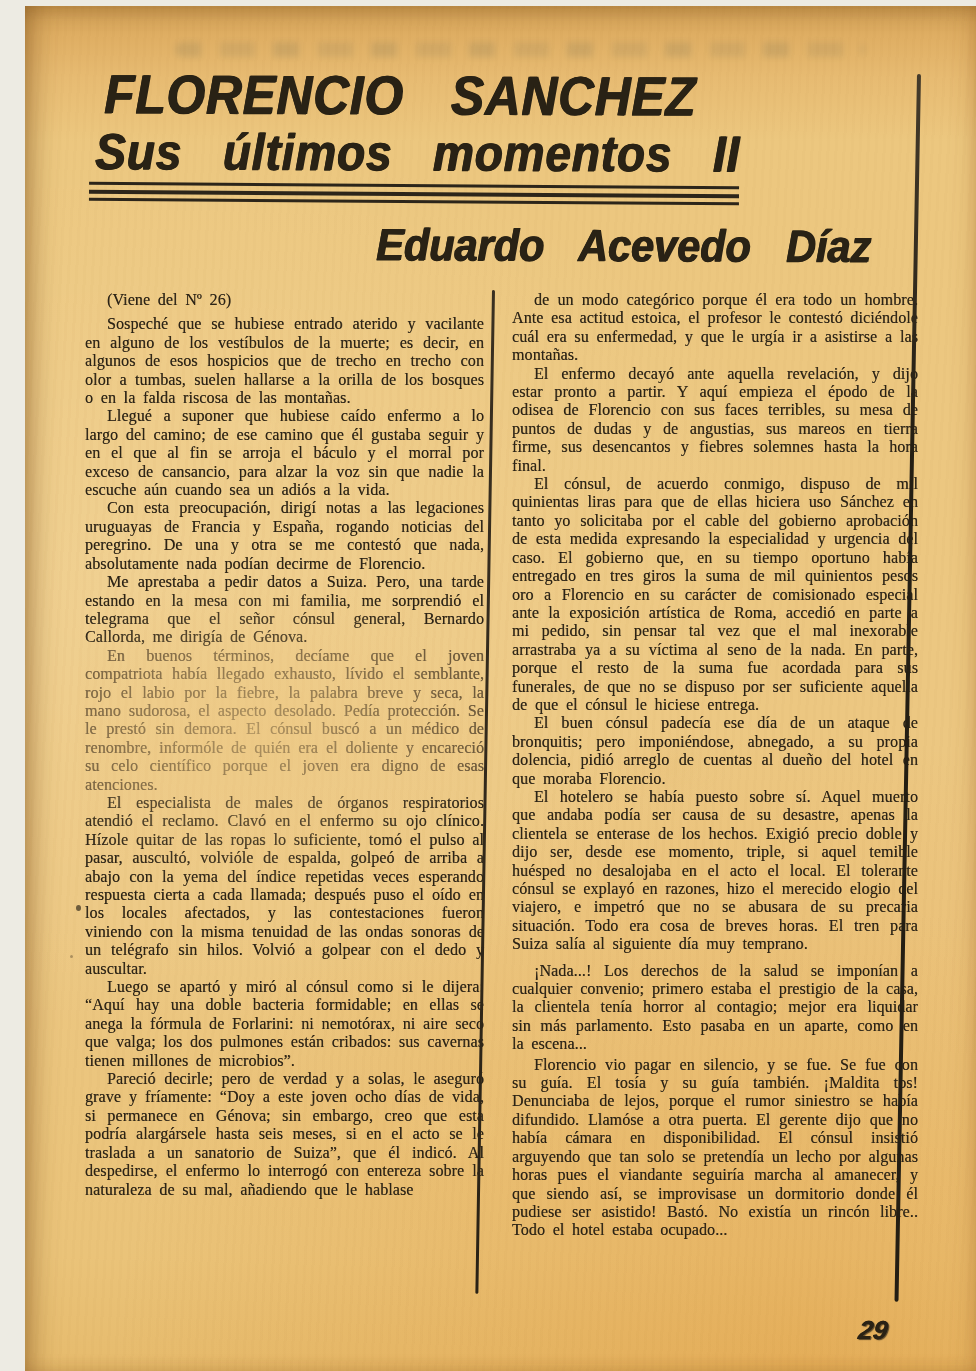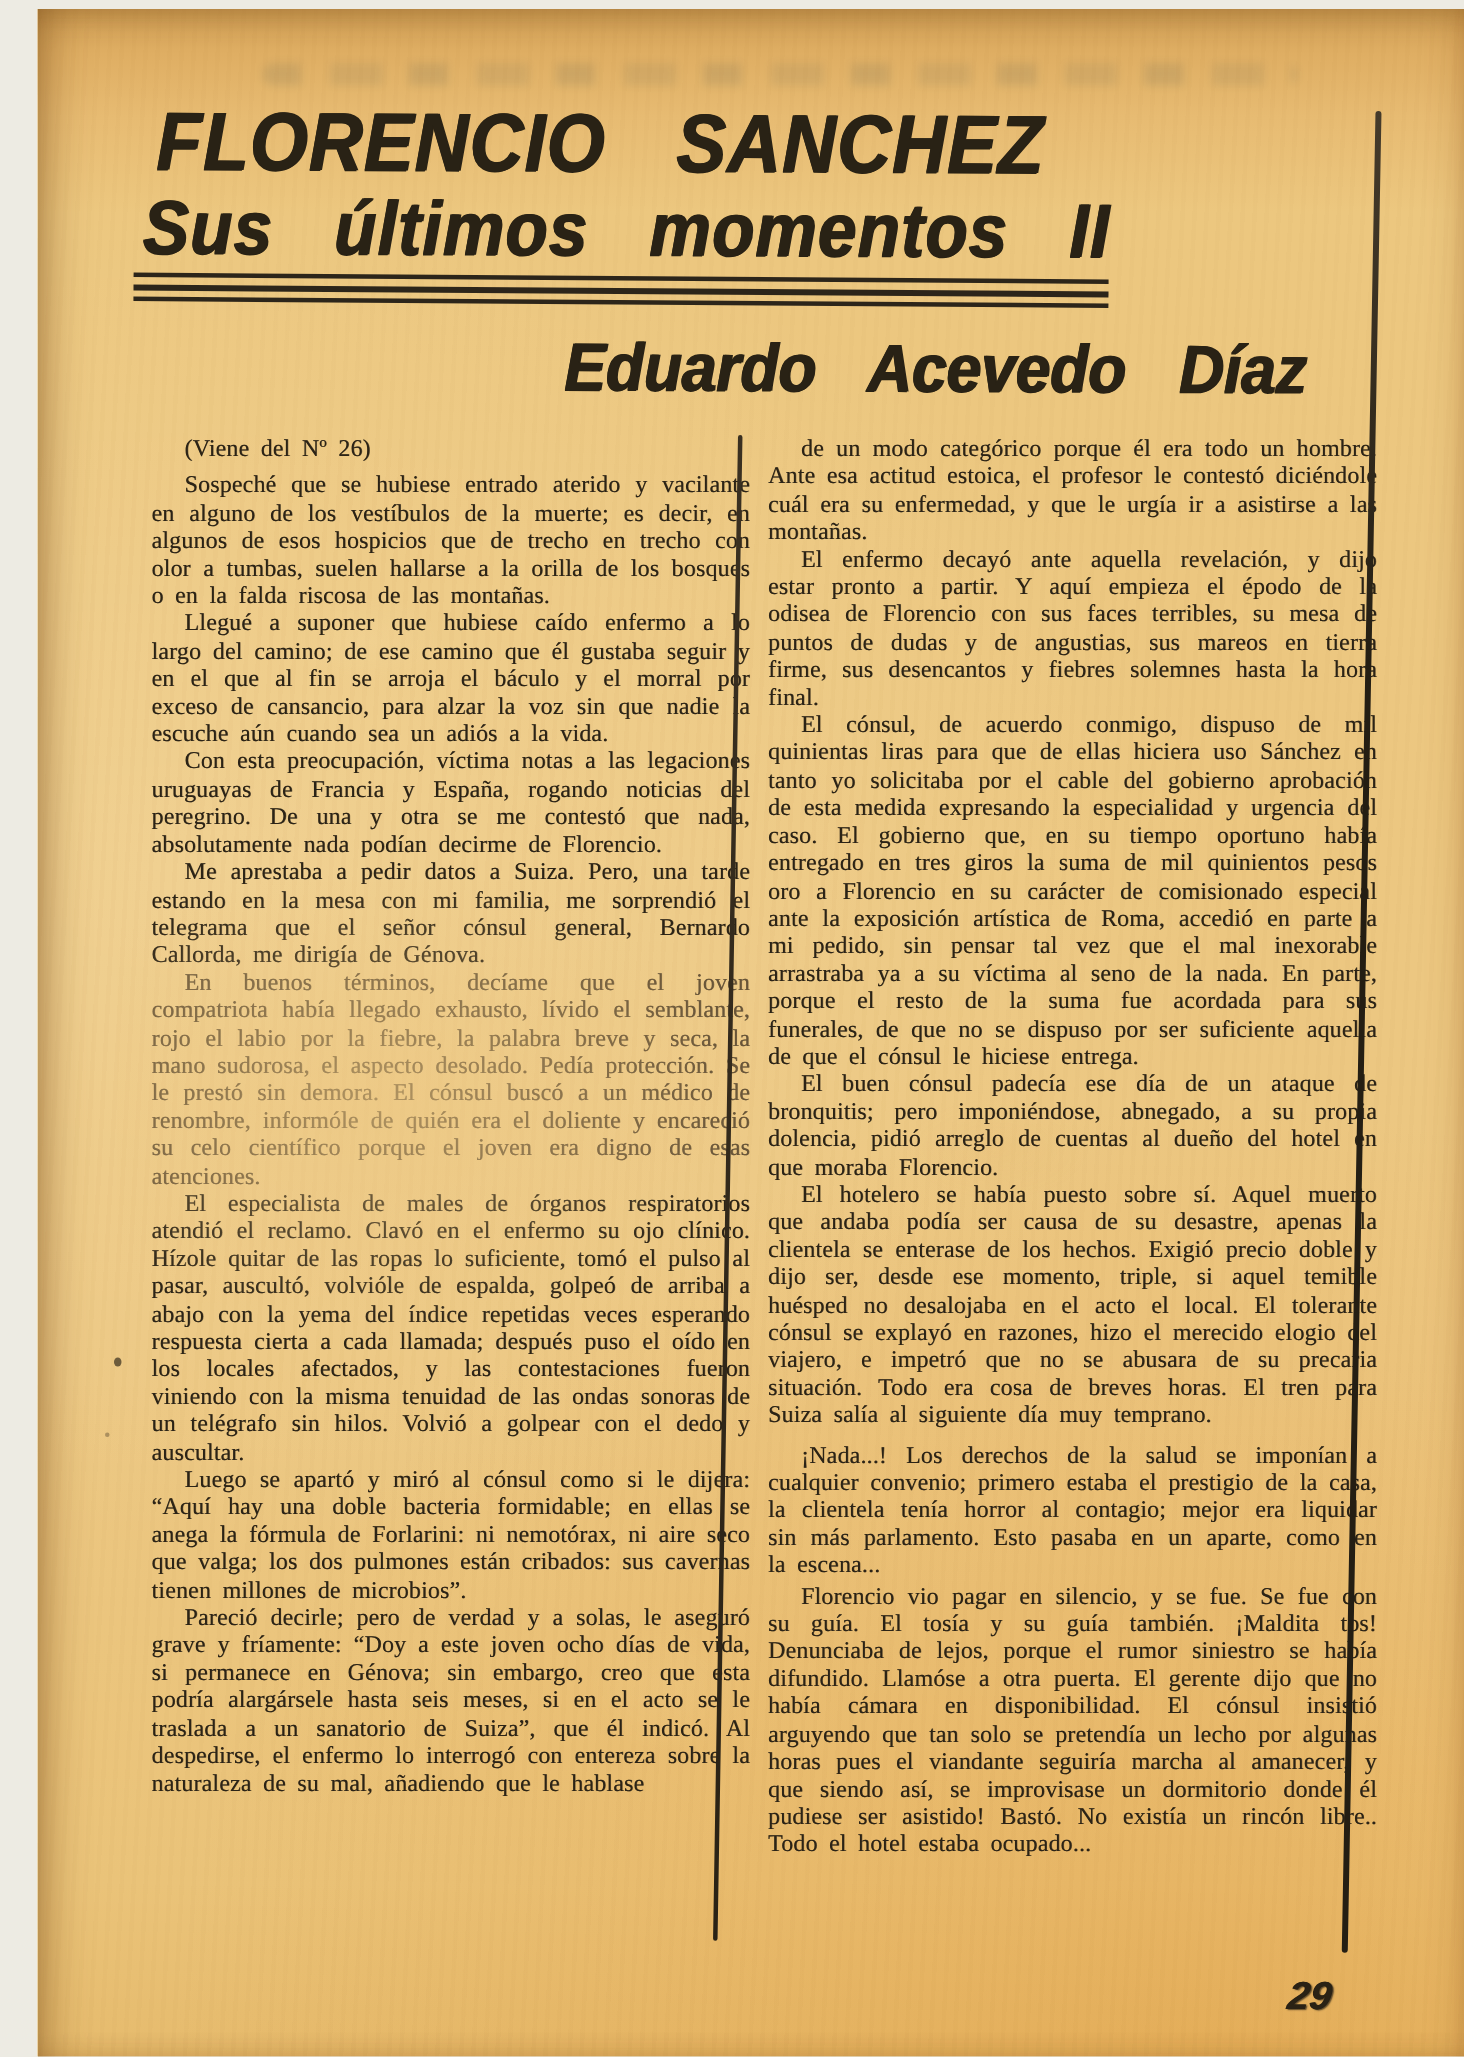--- a/index.html
+++ b/index.html
@@ -45,21 +45,21 @@
   .head-1{left:104px;top:62px;font-size:55px;letter-spacing:1px;word-spacing:36px;transform:scaleX(.90) rotate(.2deg);}
   .head-2{left:95px;top:122px;font-size:51px;letter-spacing:1px;word-spacing:30px;transform:scaleX(.90) rotate(.2deg);}
   .title-rules{position:absolute;left:89px;top:184px;width:650px;transform:rotate(.4deg);}
   .title-rules .r1{height:3px;background:#2c251a;}
   .title-rules .r2{height:4px;margin-top:5px;background:#2c251a;}
   .title-rules .r3{height:3px;margin-top:4px;background:#2c251a;}
   .byline{left:376px;top:219px;font-size:45px;word-spacing:26px;transform:scaleX(.92) rotate(.2deg);}
   
   .columns{position:absolute;left:85px;top:291px;width:825px;color:#2b2316;}
   .col{position:absolute;top:0;}
-  .col-left{left:16px;width:399px;}
+  .col-left{left:0;width:399px;}
   .col-right{left:427px;width:406px;}
   .col p{
     margin:0;text-align:justify;font-size:16px;line-height:18.4px;
     text-indent:22px;word-spacing:3.5px;letter-spacing:.1px;
     hyphens:auto;-webkit-hyphens:auto;
     text-shadow:.3px 0 0 rgba(43,35,22,.55);
   }
   .continuation{font-size:16.5px;text-indent:0;margin-bottom:6px !important;text-align:left !important;}
   .para-faded{color:#56452e;text-shadow:none;opacity:.88;}
   .gap-8{margin-top:8px !important;}
@@ -105,21 +105,21 @@
   <div class="r3"></div>
 </div>
 
 <div class="head byline">Eduardo Acevedo Díaz</div>
 
 <div class="columns">
   <div class="col col-left">
     <p class="continuation">(Viene del Nº 26)</p>
     <p>Sospeché que se hubiese entrado aterido y vacilante en alguno de los vestíbulos de la muerte; es decir, en algunos de esos hospicios que de trecho en trecho con olor a tumbas, suelen hallarse a la orilla de los bosques o en la falda riscosa de las montañas.</p>
     <p>Llegué a suponer que hubiese caído enfermo a lo largo del camino; de ese camino que él gustaba seguir y en el que al fin se arroja el báculo y el morral por exceso de cansancio, para alzar la voz sin que nadie la escuche aún cuando sea un adiós a la vida.</p>
-    <p>Con esta preocupación, víctima notas a las legaciones uruguayas de Francia y España, rogando noticias del peregrino. De una y otra se me contestó que nada, absolutamente nada podían decirme de Florencio.</p>
+    <p>Con esta preocupación, dirigí notas a las legaciones uruguayas de Francia y España, rogando noticias del peregrino. De una y otra se me contestó que nada, absolutamente nada podían decirme de Florencio.</p>
     <p>Me aprestaba a pedir datos a Suiza. Pero, una tarde estando en la mesa con mi familia, me sorprendió el telegrama que el señor cónsul general, Bernardo Callorda, me dirigía de Génova.</p>
     <p class="para-faded">En buenos términos, decíame que el joven compatriota había llegado exhausto, lívido el semblante, rojo el labio por la fiebre, la palabra breve y seca, la mano sudorosa, el aspecto desolado. Pedía protección. Se le prestó sin demora. El cónsul buscó a un médico de renombre, informóle de quién era el doliente y encareció su celo científico porque el joven era digno de esas atenciones.</p>
     <p>El especialista de males de órganos respiratorios atendió el reclamo. Clavó en el enfermo su ojo clínico. Hízole quitar de las ropas lo suficiente, tomó el pulso al pasar, auscultó, volvióle de espalda, golpeó de arriba a abajo con la yema del índice repetidas veces esperando respuesta cierta a cada llamada; después puso el oído en los locales afectados, y las contestaciones fueron viniendo con la misma tenuidad de las ondas sonoras de un telégrafo sin hilos. Volvió a golpear con el dedo y auscultar.</p>
     <p>Luego se apartó y miró al cónsul como si le dijera: “Aquí hay una doble bacteria formidable; en ellas se anega la fórmula de Forlarini: ni nemotórax, ni aire seco que valga; los dos pulmones están cribados: sus cavernas tienen millones de microbios”.</p>
     <p>Pareció decirle; pero de verdad y a solas, le aseguró grave y fríamente: “Doy a este joven ocho días de vida, si permanece en Génova; sin embargo, creo que esta podría alargársele hasta seis meses, si en el acto se le traslada a un sanatorio de Suiza”, que él indicó. Al despedirse, el enfermo lo interrogó con entereza sobre la naturaleza de su mal, añadiendo que le hablase</p>
   </div>
   <div class="col col-right">
     <p>de un modo categórico porque él era todo un hombre. Ante esa actitud estoica, el profesor le contestó diciéndole cuál era su enfermedad, y que le urgía ir a asistirse a las montañas.</p>
     <p>El enfermo decayó ante aquella revelación, y dijo estar pronto a partir. Y aquí empieza el épodo de la odisea de Florencio con sus faces terribles, su mesa de puntos de dudas y de angustias, sus mareos en tierra firme, sus desencantos y fiebres solemnes hasta la hora final.</p>
     <p>El cónsul, de acuerdo conmigo, dispuso de mil quinientas liras para que de ellas hiciera uso Sánchez en tanto yo solicitaba por el cable del gobierno aprobación de esta medida expresando la especialidad y urgencia del caso. El gobierno que, en su tiempo oportuno había entregado en tres giros la suma de mil quinientos pesos oro a Florencio en su carácter de comisionado especial ante la exposición artística de Roma, accedió en parte a mi pedido, sin pensar tal vez que el mal inexorable arrastraba ya a su víctima al seno de la nada. En parte, porque el resto de la suma fue acordada para sus funerales, de que no se dispuso por ser suficiente aquella de que el cónsul le hiciese entrega.</p>

